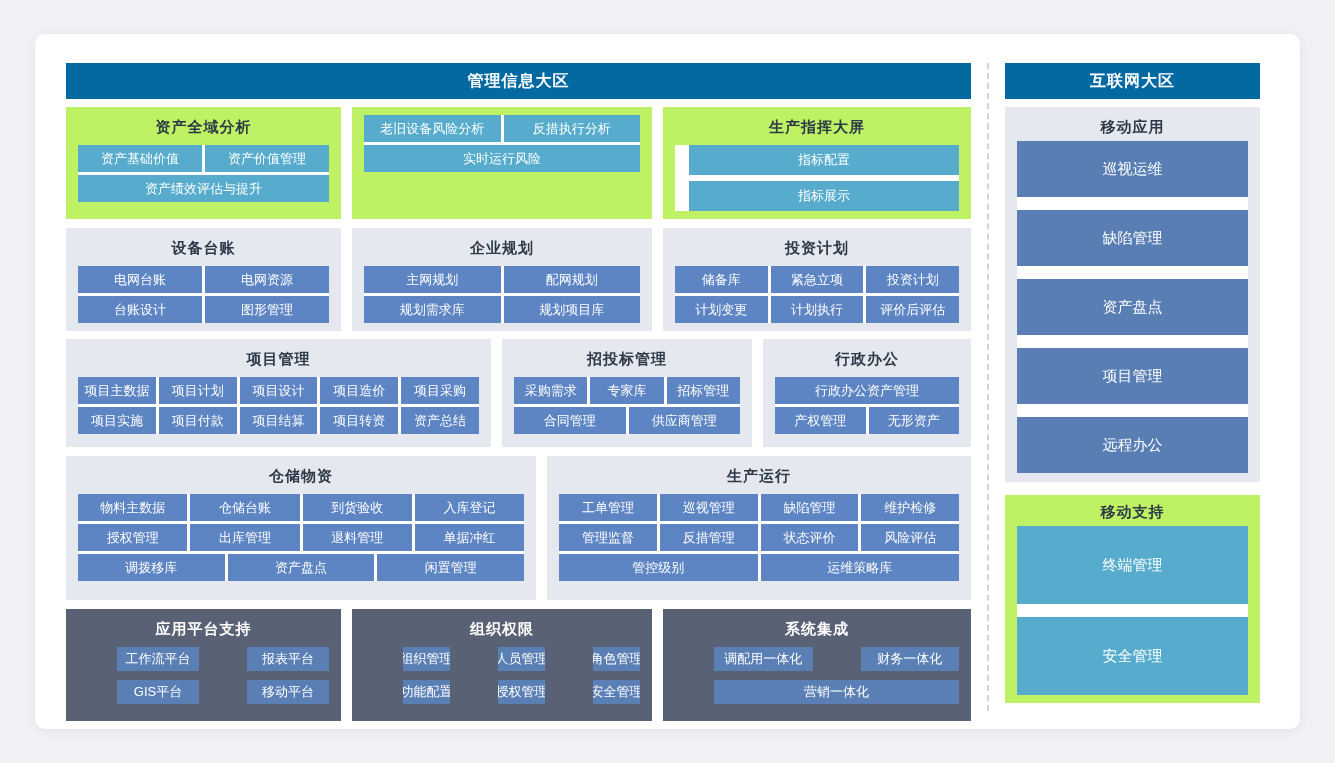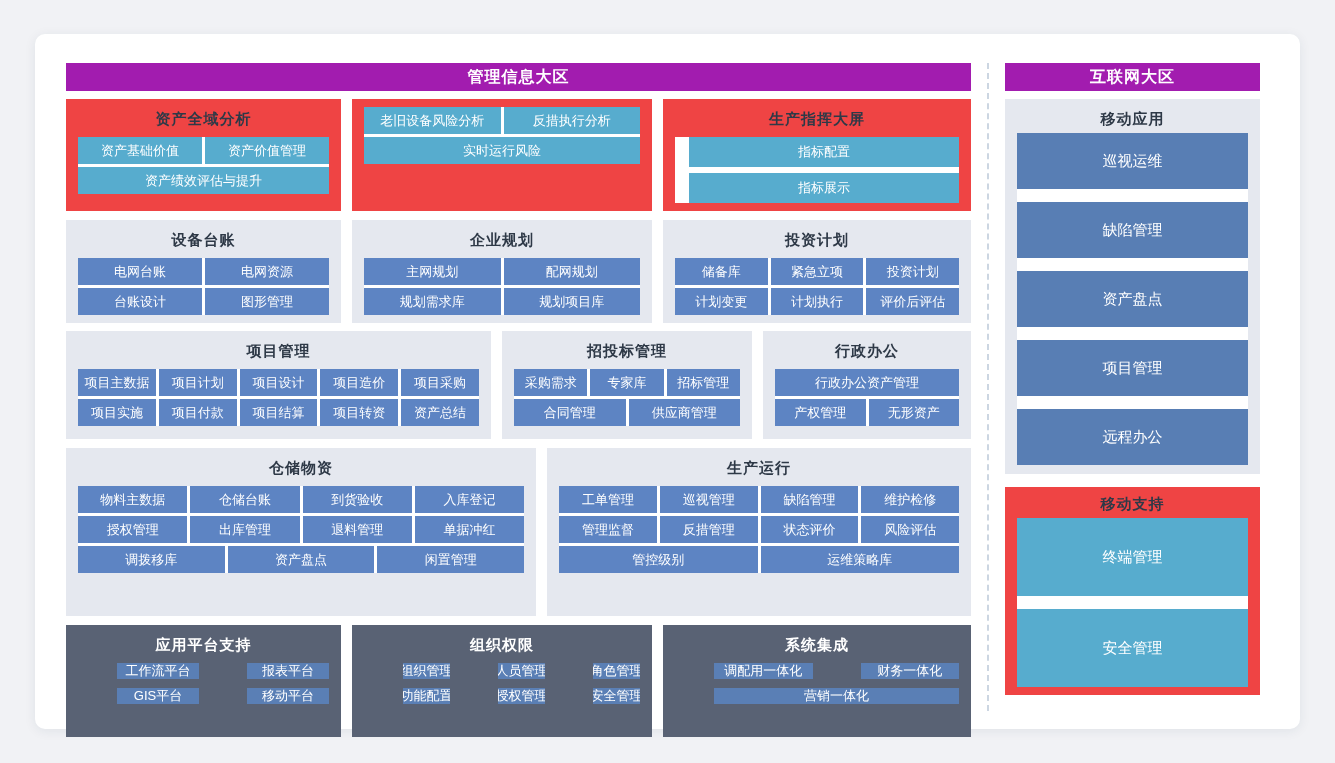--- a/index.html
+++ b/index.html
@@ -13,35 +13,35 @@
     background:#ffffff; border-radius:10px;
     box-shadow:0 2px 12px rgba(30,50,80,0.08);
     padding:29px 31px 16px; display:flex;
   }
   .left-zone { width:905px; flex:0 0 905px; }
   .right-zone { width:255px; flex:0 0 255px; }
   .divider { width:34px; flex:0 0 34px; display:flex; justify-content:center; }
   .divider .dash { width:0; height:648px; border-left:2px dashed #ccd6e2; }
 
   .zone-header {
-    height:28px; background:#a21caf; color:#ffffff;
+    height:36px; background:#0369a1; color:#ffffff;
     font-weight:bold; font-size:16px; letter-spacing:1px;
     display:flex; align-items:center; justify-content:center;
     margin-bottom:8px;
   }
 
   .row { display:grid; gap:11px; margin-bottom:9px; }
   .row1 { grid-template-columns:275px 300px 1fr; height:112px; }
   .row2 { grid-template-columns:275px 300px 1fr; height:102px; }
   .row3 { grid-template-columns:425px 250px 1fr; height:108px; }
-  .row4 { grid-template-columns:470px 1fr; height:168px; }
+  .row4 { grid-template-columns:470px 1fr; height:144px; }
   .row5 { grid-template-columns:275px 300px 1fr; height:112px; margin-bottom:0; }
 
   .section { padding:8px 12px; display:flex; flex-direction:column; }
-  .sec-light1 { background:#ef4444; }
+  .sec-light1 { background:#bef264; }
   .sec-light2 { background:#e5e8ef; }
   .sec-dark  { background:#596274; }
 
   .sec-title {
     text-align:center; font-weight:bold; font-size:15px; color:#2e3947;
     padding:3px 0 8px; letter-spacing:1px;
   }
   .sec-dark .sec-title { color:#ffffff; }
 
   .btn-area { background:#ffffff; }
@@ -56,21 +56,21 @@
   .g5 { grid-template-columns:repeat(5,1fr); }
   .sec-dark .g { gap:9px; }
   .sec-dark .g + .g { margin-top:9px; }
 
   .btn {
     height:27px; display:flex; align-items:center; justify-content:center;
     color:#ffffff; font-size:13px; white-space:nowrap; overflow:hidden;
   }
   .btn.teal { background:#57acce; }
   .btn.blue { background:#5d84c3; }
-  .sec-dark .btn { background:#5a7fb5; height:16px;margin-left:39px; }
+  .sec-dark .btn { background:#5a7fb5; height:24px;margin-left:39px; }
 
   .s3 .btn { height:30px;margin-left:14px; }
   .s3 .g + .g { margin-top:6px; }
 
   .r-apps { height:375px; margin-bottom:13px; }
   .r-apps .g { gap:13px; }
   .r-apps .btn { height:56px; font-size:15px; background:#587eb4; }
   .r-support { height:208px;justify-content:flex-end; }
   .r-support .g { gap:13px; }
   .r-support .btn { height:78px; font-size:15px; background:#57acce; }

